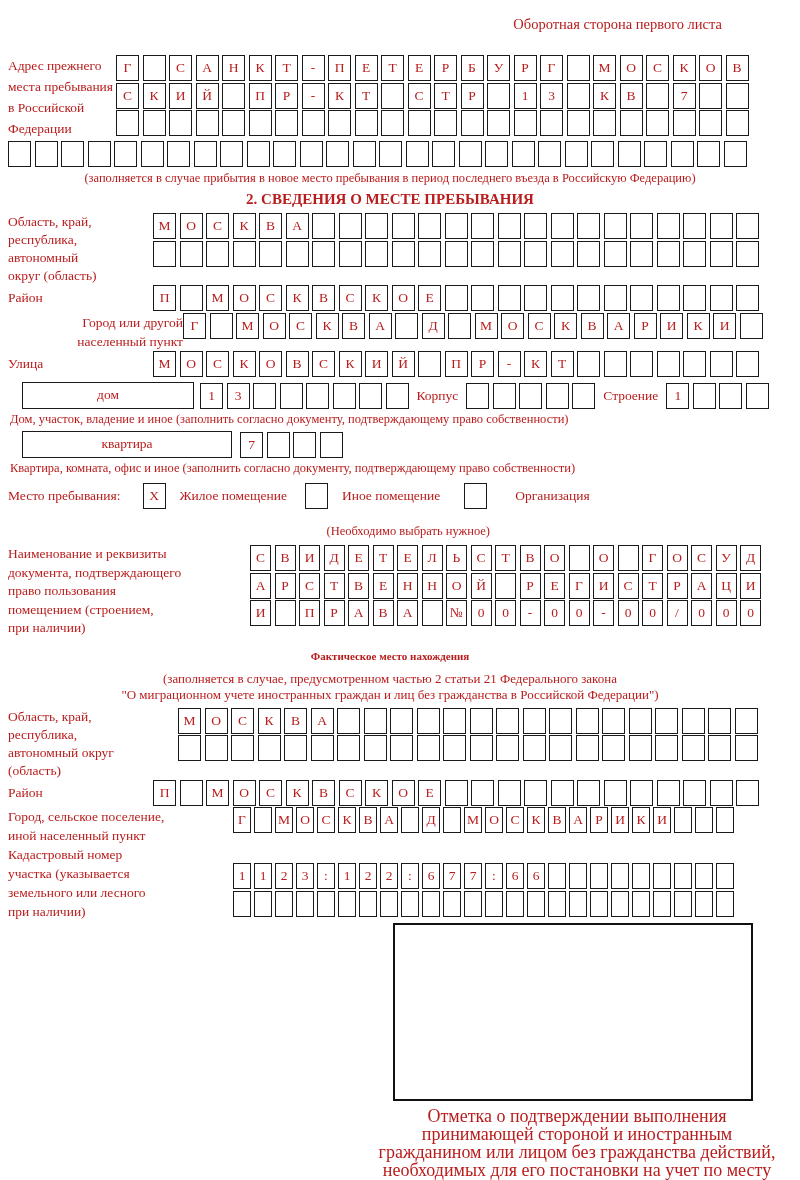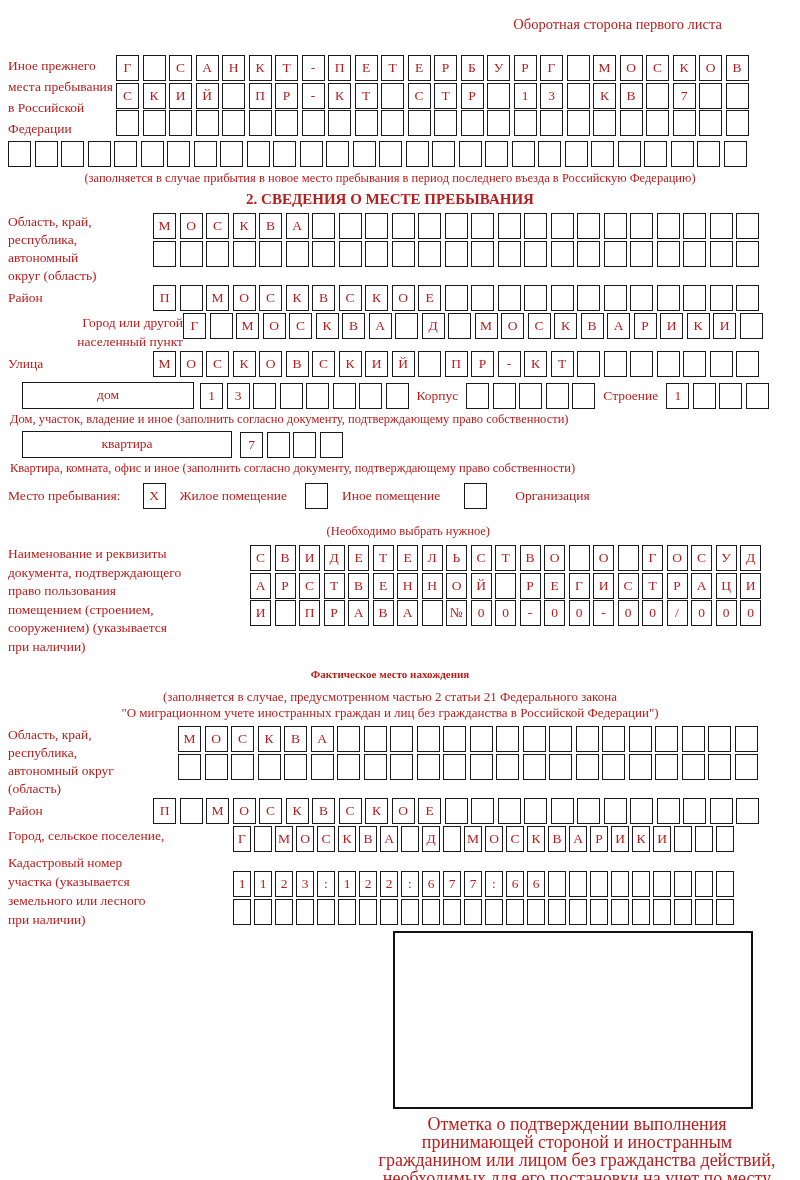--- a/index.html
+++ b/index.html
@@ -34,21 +34,21 @@
 </style>
 </head>
 <body>
 
 <div class="page">
 
   <div class="side-note">Оборотная сторона первого листа</div>
 
   <div class="block" style="margin-top:22px;">
     <div class="lbl addr-lbl">
-      <div>Иное прежнего</div>
+      <div>Адрес прежнего</div>
       <div>места пребывания</div>
       <div>в Российской</div>
       <div>Федерации</div>
     </div>
     <div class="cells-col">
       <div class="cellrow">
           <span class="cell">Г</span>
           <span class="cell"></span>
           <span class="cell">С</span>
           <span class="cell">А</span>
@@ -362,21 +362,20 @@
     <span style="margin-left:28px;">Организация</span>
   </div>
   <div class="note" style="margin-left:190px;width:300px;text-align:right;margin-top:14px;">(Необходимо выбрать нужное)</div>
 
   <div class="block" style="margin-top:6px;">
     <div class="lbl w242 lh185">
       <div>Наименование и реквизиты</div>
       <div>документа, подтверждающего</div>
       <div>право пользования</div>
       <div>помещением (строением,</div>
-      <div>сооружением) (указывается</div>
       <div>при наличии)</div>
     </div>
     <div class="cells-col">
       <div class="cellrow md">
           <span class="cell">С</span>
           <span class="cell">В</span>
           <span class="cell">И</span>
           <span class="cell">Д</span>
           <span class="cell">Е</span>
           <span class="cell">Т</span>
@@ -533,20 +532,21 @@
         <span class="cell"></span>
         <span class="cell"></span>
         <span class="cell"></span>
         <span class="cell"></span>
       </div>
   </div>
 
   <div class="block">
     <div class="lbl w225 lh19">
       <div>Город, сельское поселение,</div>
+      <div>иной населенный пункт</div>
     </div>
     <div class="cellrow sm">
         <span class="cell">Г</span>
         <span class="cell"></span>
         <span class="cell">М</span>
         <span class="cell">О</span>
         <span class="cell">С</span>
         <span class="cell">К</span>
         <span class="cell">В</span>
         <span class="cell">А</span>

